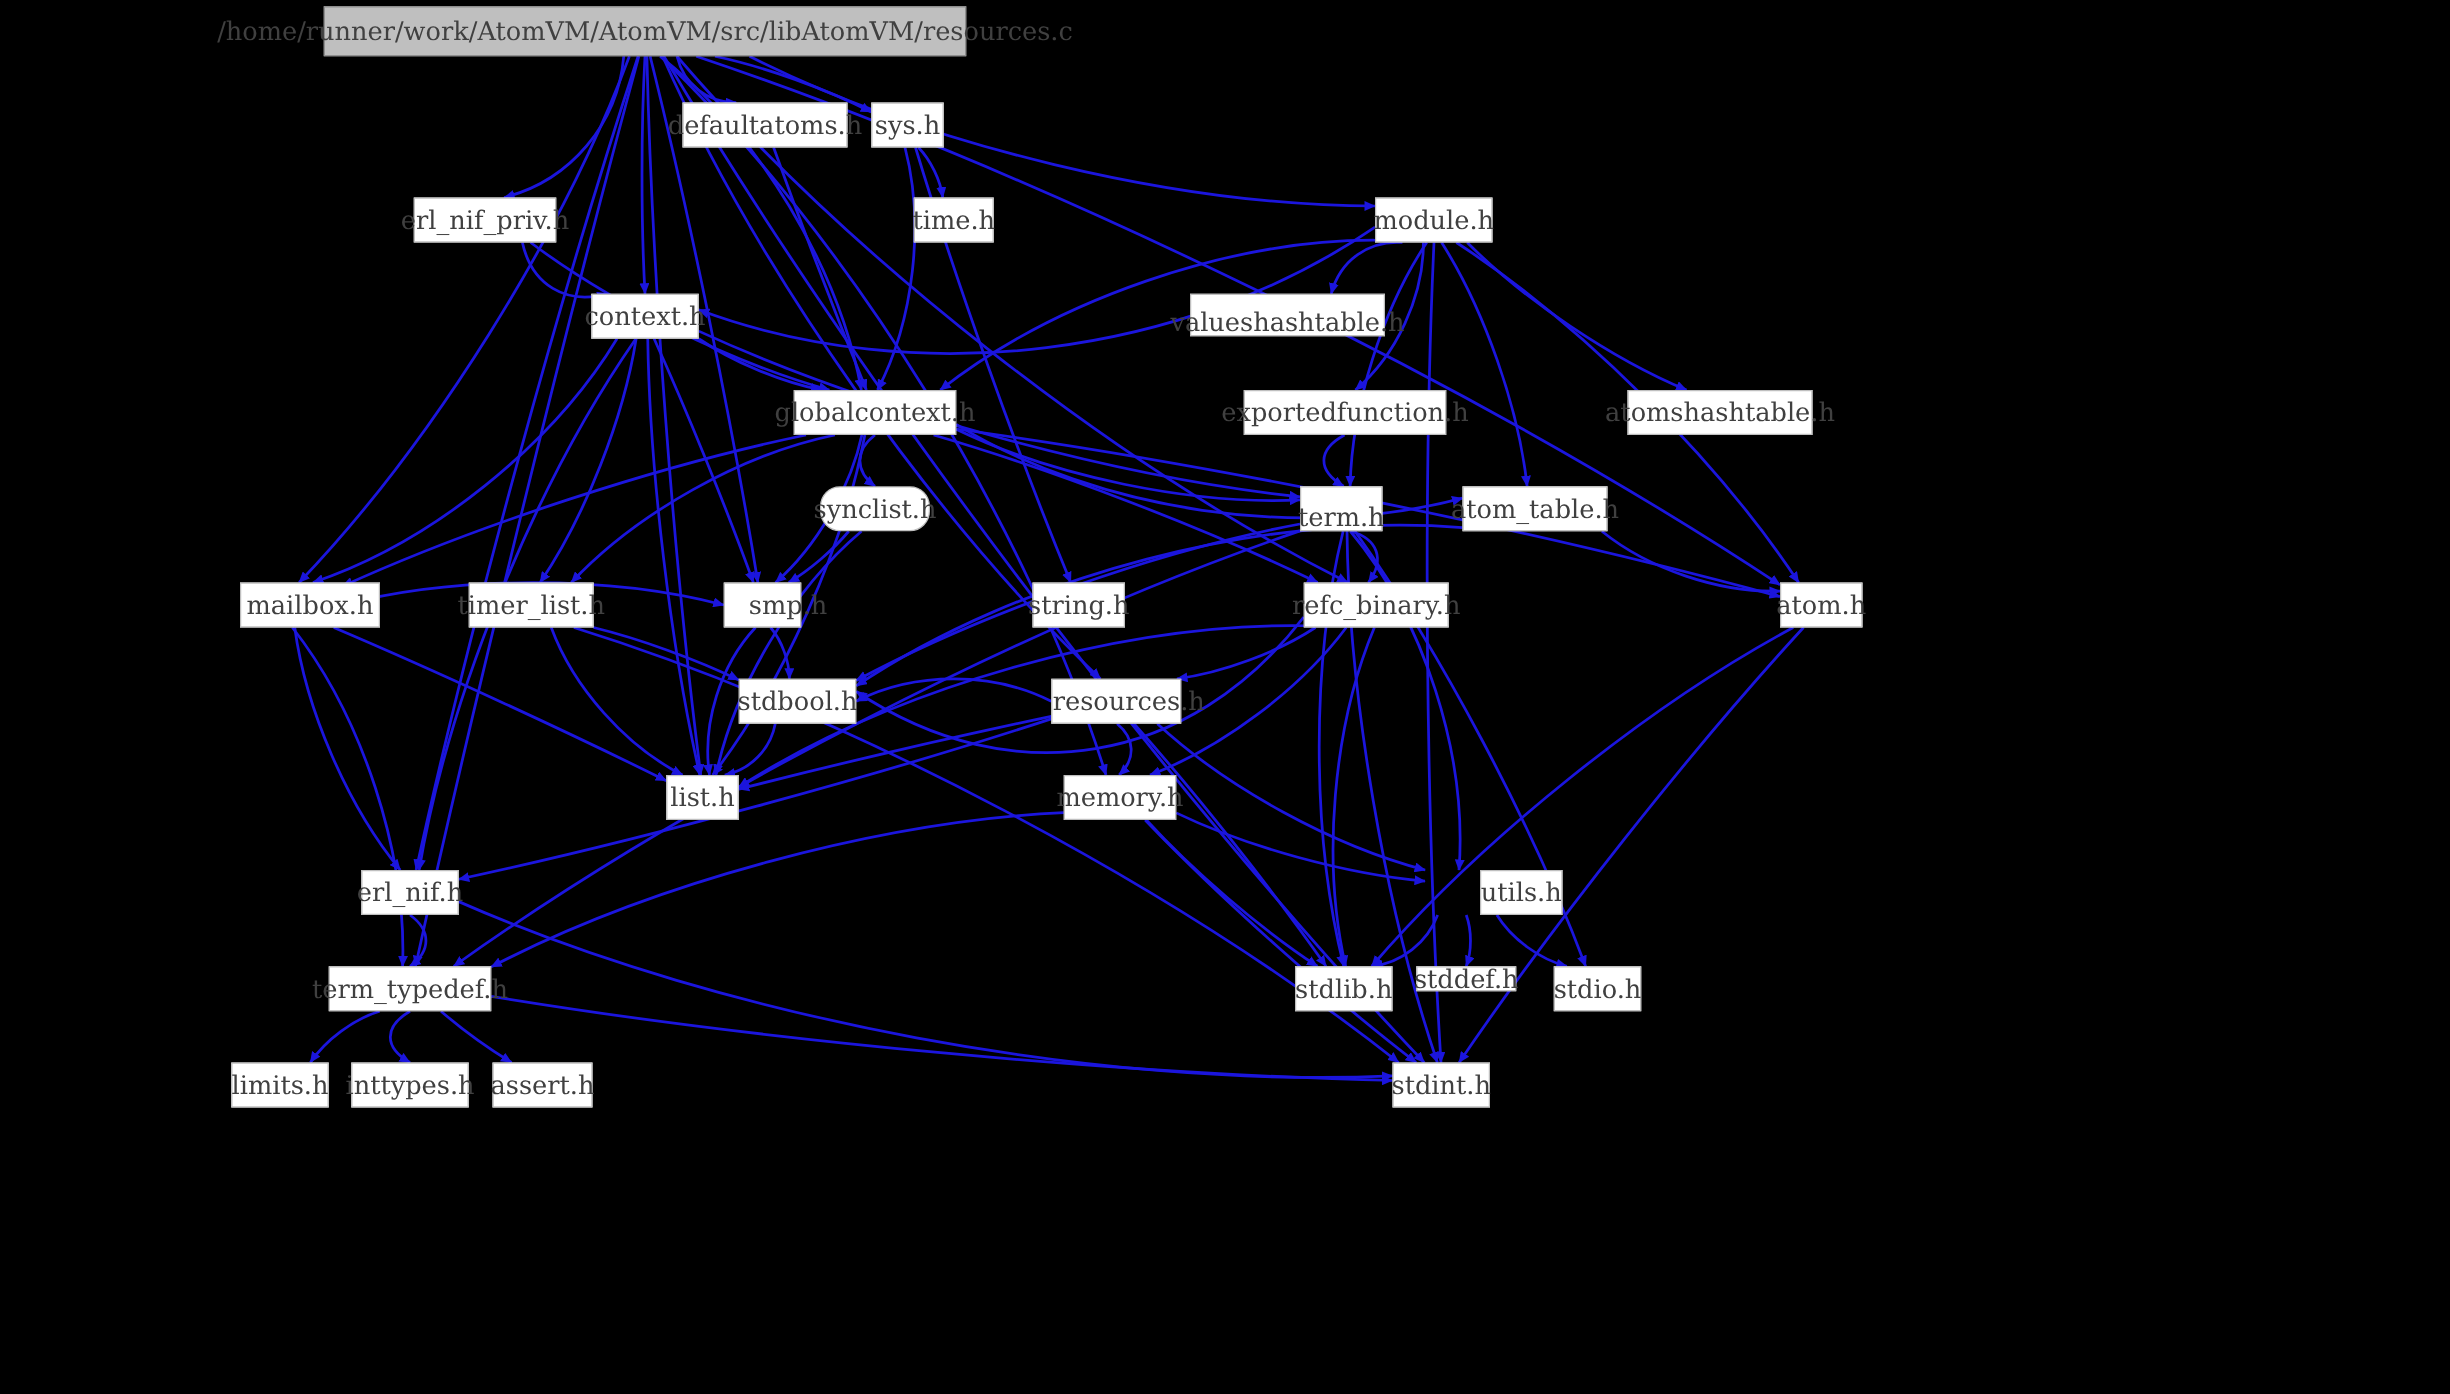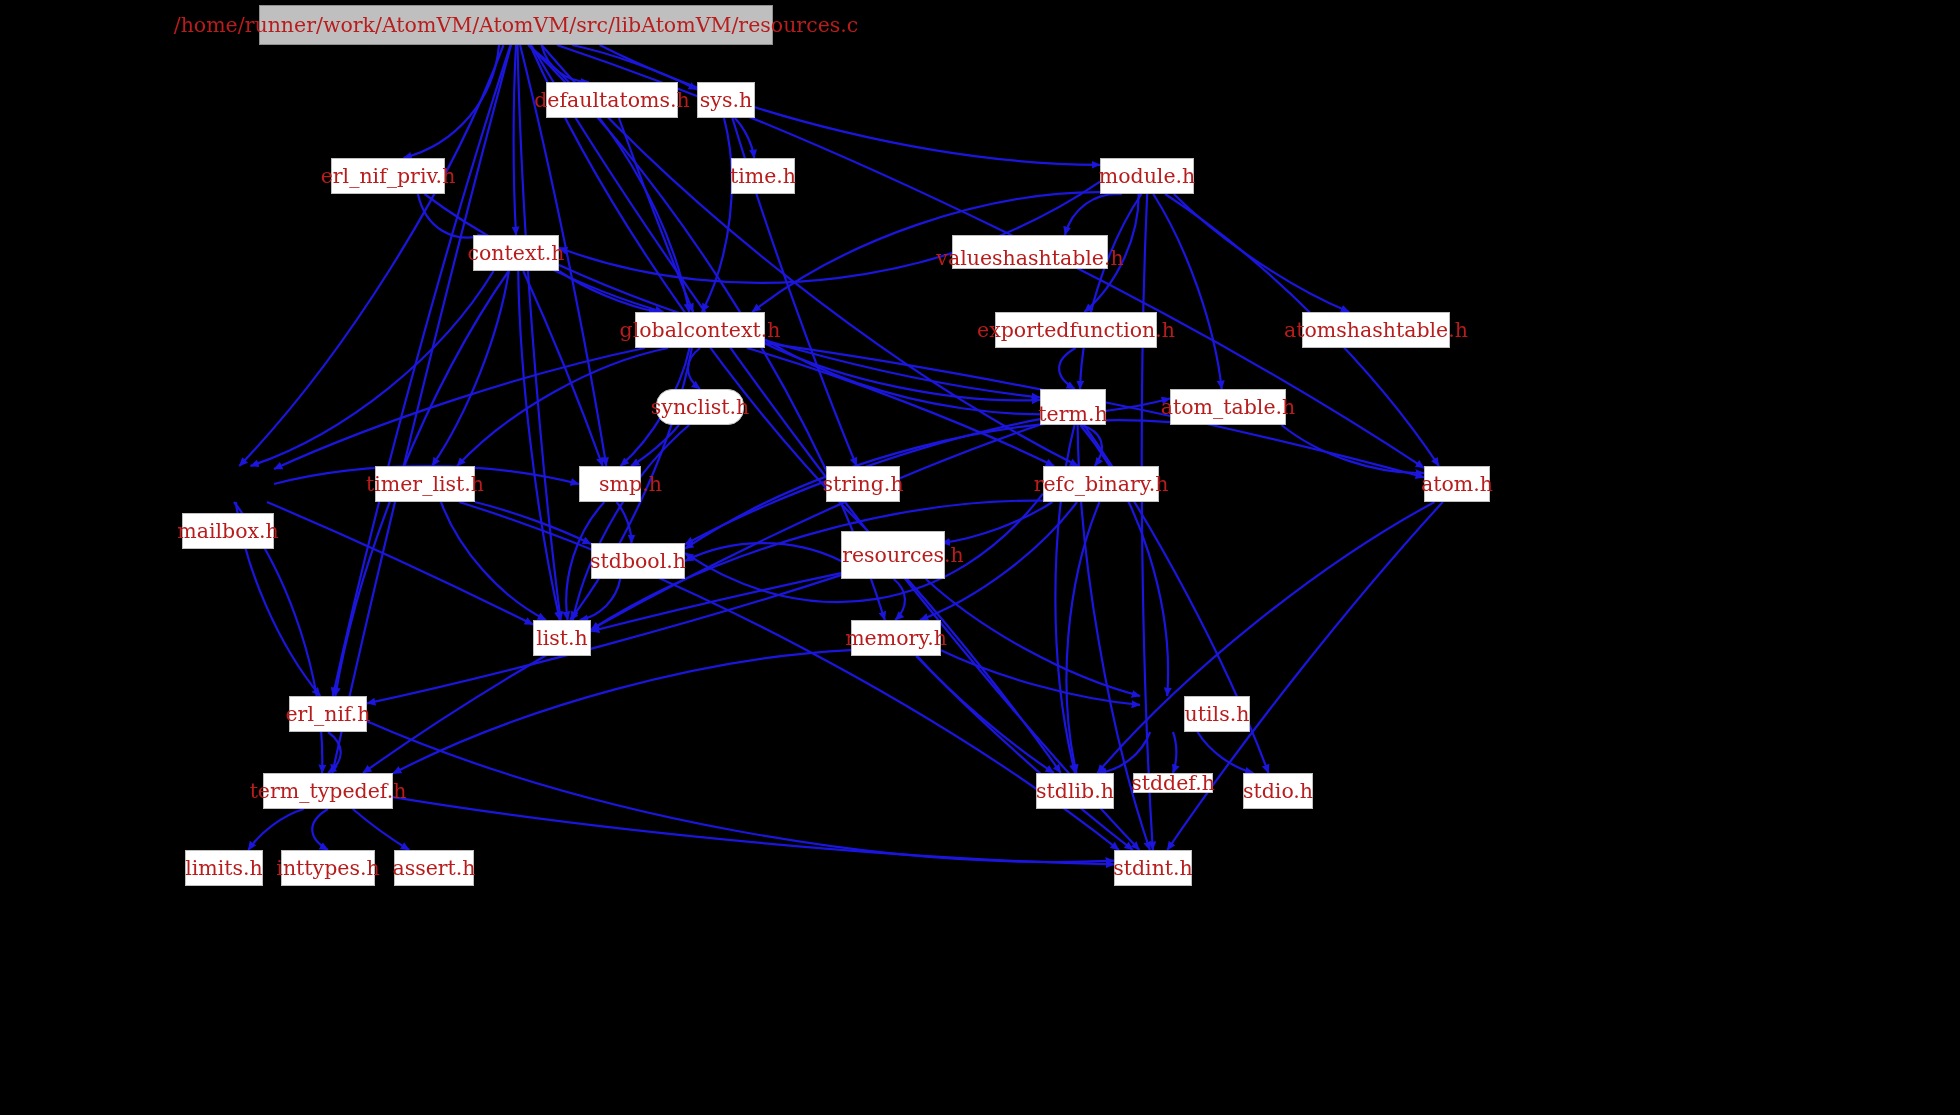--- a/index.html
+++ b/index.html
@@ -19,21 +19,21 @@
     position: absolute;
     left: 0; top: 0;
     width: 1960px;
     height: 1115px;
   }
   .node {
     position: absolute;
     box-sizing: border-box;
     background: #ffffff;
     border: 1px solid #bfbfbf;
-    color: #b91c1c;
+    color: #404040;
     display: flex;
     align-items: center;
     justify-content: center;
     font-size: 20.5px;
     line-height: 1;
     white-space: nowrap;
     letter-spacing: 0px;
   }
   .node.root {
     background: #bfbfbf;
@@ -189,42 +189,42 @@
       </div>
       <div class="node" style="left: 656px; top: 389px; width: 88px; height: 36px; border-radius: 16px;">
         <span class="node-label">synclist.h</span>
       </div>
       <div class="node" style="left: 1040px; top: 389px; width: 66px; height: 36px; align-items: flex-end;">
         <span class="node-label">term.h</span>
       </div>
       <div class="node" style="left: 1170px; top: 389px; width: 116px; height: 36px;">
         <span class="node-label">atom_table.h</span>
       </div>
-      <div class="node" style="left: 182px; top: 466px; width: 92px; height: 36px; margin-top: 47px;">
+      <div class="node" style="left: 192px; top: 466px; width: 112px; height: 36px;">
         <span class="node-label">mailbox.h</span>
       </div>
       <div class="node" style="left: 375px; top: 466px; width: 100px; height: 36px;">
         <span class="node-label">timer_list.h</span>
       </div>
       <div class="node" style="left: 579px; top: 466px; width: 62px; height: 36px; padding-left: 41px;">
         <span class="node-label">smp.h</span>
       </div>
       <div class="node" style="left: 826px; top: 466px; width: 74px; height: 36px;">
         <span class="node-label">string.h</span>
       </div>
       <div class="node" style="left: 1043px; top: 466px; width: 116px; height: 36px;">
         <span class="node-label">refc_binary.h</span>
       </div>
       <div class="node" style="left: 1424px; top: 466px; width: 66px; height: 36px;">
         <span class="node-label">atom.h</span>
       </div>
       <div class="node" style="left: 591px; top: 543px; width: 94px; height: 36px;">
         <span class="node-label">stdbool.h</span>
       </div>
-      <div class="node" style="left: 841px; top: 531px; width: 104px; height: 48px; padding-left: 20px;">
+      <div class="node" style="left: 841px; top: 543px; width: 104px; height: 36px; padding-left: 20px;">
         <span class="node-label">resources.h</span>
       </div>
       <div class="node" style="left: 533px; top: 620px; width: 58px; height: 36px;">
         <span class="node-label">list.h</span>
       </div>
       <div class="node" style="left: 851px; top: 620px; width: 90px; height: 36px;">
         <span class="node-label">memory.h</span>
       </div>
       <div class="node" style="left: 289px; top: 696px; width: 78px; height: 36px;">
         <span class="node-label">erl_nif.h</span>

